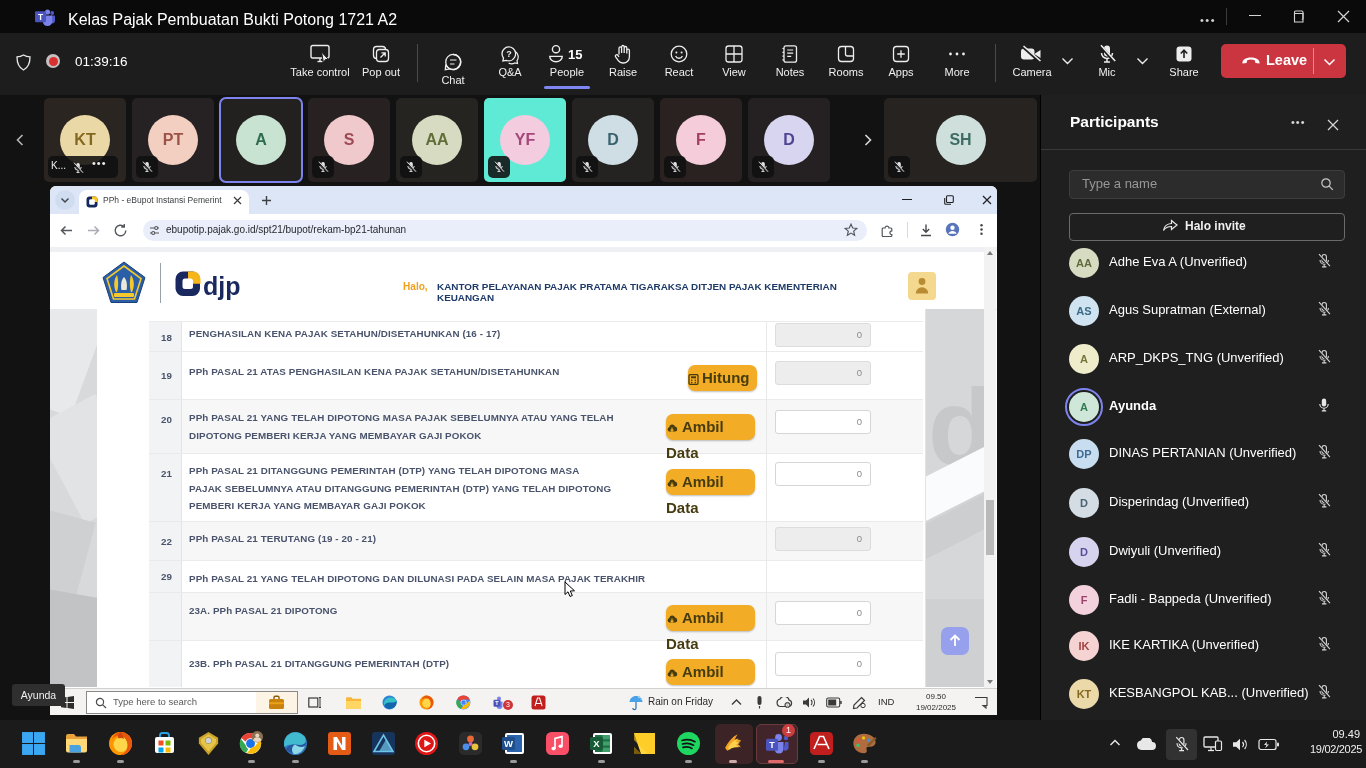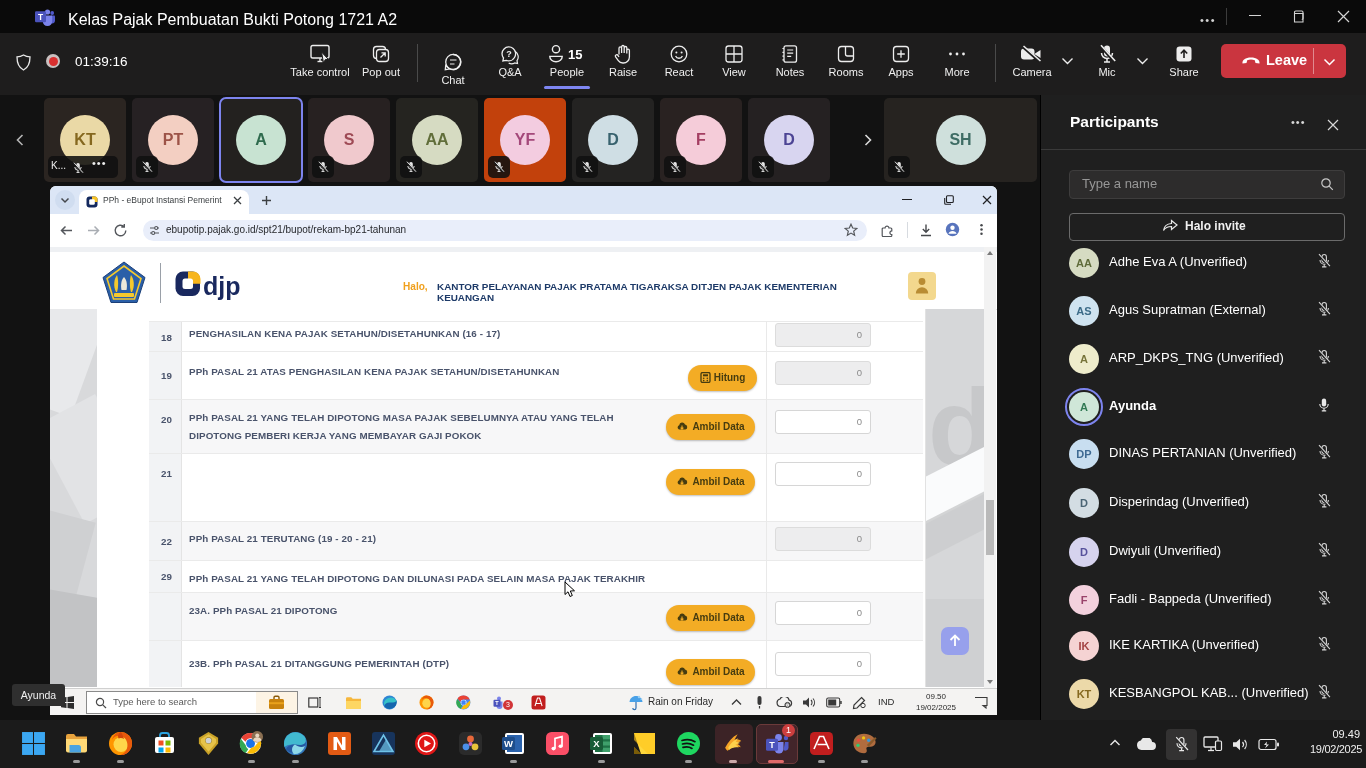--- a/index.html
+++ b/index.html
@@ -29,21 +29,21 @@
   #urlbar { left:0; top:28px; width:947px; height:32px; background:#fff; }
   #pill { left:93px; top:34px; width:724px; height:21px; background:#e9eefa; border-radius:11px; }
   #page { left:0; top:61px; width:845px; height:441px; background:#fff; }
   
   #pageheader { left:0; top:5px; width:947px; height:58px; background:#fff; border-bottom:1px solid #e3e3e3;}
   .band { background:#d2d3d5; overflow:hidden; }
   .row { position:absolute; left:99px; width:774px; border-bottom:1px solid #eaeaea; }
   .rowgrey { background:#f7f7f8; }
   .numcol { position:absolute; left:0px; top:0; bottom:0; width:33px; background:#f2f3f5; border-right:1px solid #e4e4e4; color:#49536b; font-size:9.8px; font-weight:bold; text-align:right; padding-right:9px; }
   .lbl { position:absolute; left:139px; color:#49536b; font-size:9.8px; font-weight:bold; line-height:17.5px; letter-spacing:.1px;}
-  .ybtn { position:absolute; background:#f3ac25; border-radius:13px; color:#463c10; font-weight:bold; font-size:10px; text-align:center; box-shadow:0 1px 2px rgba(0,0,0,.25);}
+  .ybtn { position:absolute; background:#f3ac25; border-radius:7px; color:#463c10; font-weight:bold; font-size:15px; box-shadow:0 1px 2px rgba(0,0,0,.25);}
   .inp { position:absolute; left:725px; width:96px; height:24px; border:1px solid #d6d6d6; border-radius:3px; background:#fff; color:#8a8a8a; font-size:9.5px; text-align:right; line-height:22px; padding-right:8px; }
   .inpdis { background:#ededee; border-color:#dcdcdc; }
   
   #innerbar { left:50px; top:688px; width:947px; height:27px; background:#f4f3f2; border-top:1px solid #d0d0d0; }
   
   #panel { left:1040px; top:95px; width:326px; height:625px; background:#1f1f1f; border-left:1px solid #000; }
   .prow { position:absolute; left:0; width:326px; height:48px; }
   .pav { position:absolute; left:28px; top:9px; width:30px; height:30px; border-radius:50%; text-align:center; line-height:30px; font-size:11px; font-weight:bold; }
   .pname { position:absolute; left:68px; top:15px; color:#fff; font-size:13px; white-space:nowrap; }
   .pmic { position:absolute; right:35px; top:14px; }
@@ -265,21 +265,21 @@
   <div class="tile" style="left:396px;background:#252420;">
     <div class="av" style="background:#d6dbc2;color:#616e3a;">AA</div>
     <div class="micbadge"></div>
     <svg class="abs" style="left:9px;top:63px" width="12" height="12" viewBox="0 0 12 12">
         <rect x="4.2" y="1" width="3.6" height="6" rx="1.8" fill="#e8e8e8"></rect>
         <path d="M2.8 5 a3.2 3.2 0 0 0 6.4 0 M6 8.2 v2 M4.5 10.4 h3" fill="none" stroke="#e8e8e8" stroke-width="1"></path>
         <path d="M1.5 1 L 10.5 11" stroke="#1c1c1c" stroke-width="2"></path>
         <path d="M2 .7 L 11 10.7" stroke="#e8e8e8" stroke-width="1"></path>
       </svg>
   </div>
-  <div class="tile" style="left:484px;background:#c2410c;">
+  <div class="tile" style="left:484px;background:#5eead4;">
     <div class="av" style="background:#f3cce0;color:#a4487a;">YF</div>
     <div class="micbadge"></div>
     <svg class="abs" style="left:9px;top:63px" width="12" height="12" viewBox="0 0 12 12">
         <rect x="4.2" y="1" width="3.6" height="6" rx="1.8" fill="#e8e8e8"></rect>
         <path d="M2.8 5 a3.2 3.2 0 0 0 6.4 0 M6 8.2 v2 M4.5 10.4 h3" fill="none" stroke="#e8e8e8" stroke-width="1"></path>
         <path d="M1.5 1 L 10.5 11" stroke="#1c1c1c" stroke-width="2"></path>
         <path d="M2 .7 L 11 10.7" stroke="#e8e8e8" stroke-width="1"></path>
       </svg>
   </div>
   <div class="tile" style="left:572px;background:#242322;">
@@ -464,20 +464,21 @@
       <div class="lbl" style="top:162px;">PPh PASAL 21 YANG TELAH DIPOTONG MASA PAJAK SEBELUMNYA ATAU YANG TELAH<br>DIPOTONG PEMBERI KERJA YANG MEMBAYAR GAJI POKOK</div>
       <div class="ybtn" style="left:616px;top:167px;width:89px;height:26px;line-height:26px;"><svg style="vertical-align:-2px;margin-right:4px" width="12" height="11" viewBox="0 0 12 11">
             <path d="M3.2 4.2 a3 3 0 0 1 5.8 -.6 a2.5 2.5 0 0 1 .4 4.9 H3 a2.3 2.3 0 0 1 .2 -4.3z" fill="#463c10"></path>
             <path d="M6 4.5 v3.4 M4.6 6.7 L 6 8.2 L 7.4 6.7" stroke="#f3ac25" stroke-width="1.1" fill="none"></path>
           </svg>Ambil Data</div>
       <div class="inp" style="top:163px;">0</div>
 
       <div class="row" style="top:207px;height:68px;">
           <div class="numcol" style="line-height:12px;padding-top:14px;">21</div>
         </div>
+      <div class="lbl" style="top:215px;">PPh PASAL 21 DITANGGUNG PEMERINTAH (DTP) YANG TELAH DIPOTONG MASA<br>PAJAK SEBELUMNYA ATAU DITANGGUNG PEMERINTAH (DTP) YANG TELAH DIPOTONG<br>PEMBERI KERJA YANG MEMBAYAR GAJI POKOK</div>
       <div class="ybtn" style="left:616px;top:222px;width:89px;height:26px;line-height:26px;"><svg style="vertical-align:-2px;margin-right:4px" width="12" height="11" viewBox="0 0 12 11">
             <path d="M3.2 4.2 a3 3 0 0 1 5.8 -.6 a2.5 2.5 0 0 1 .4 4.9 H3 a2.3 2.3 0 0 1 .2 -4.3z" fill="#463c10"></path>
             <path d="M6 4.5 v3.4 M4.6 6.7 L 6 8.2 L 7.4 6.7" stroke="#f3ac25" stroke-width="1.1" fill="none"></path>
           </svg>Ambil Data</div>
       <div class="inp" style="top:215px;">0</div>
 
       <div class="row rowgrey" style="top:275px;height:39px;">
           <div class="numcol" style="line-height:39px;">22</div>
         </div>
       <div class="lbl" style="top:283px;">PPh PASAL 21 TERUTANG (19 - 20 - 21)</div>

